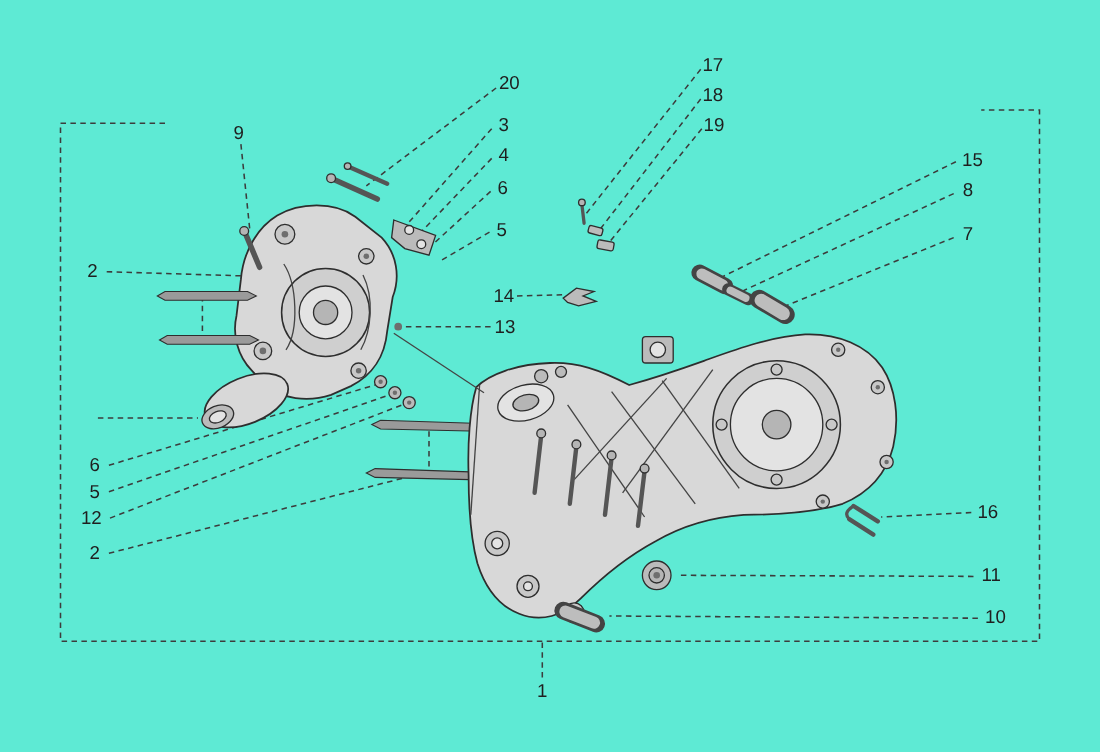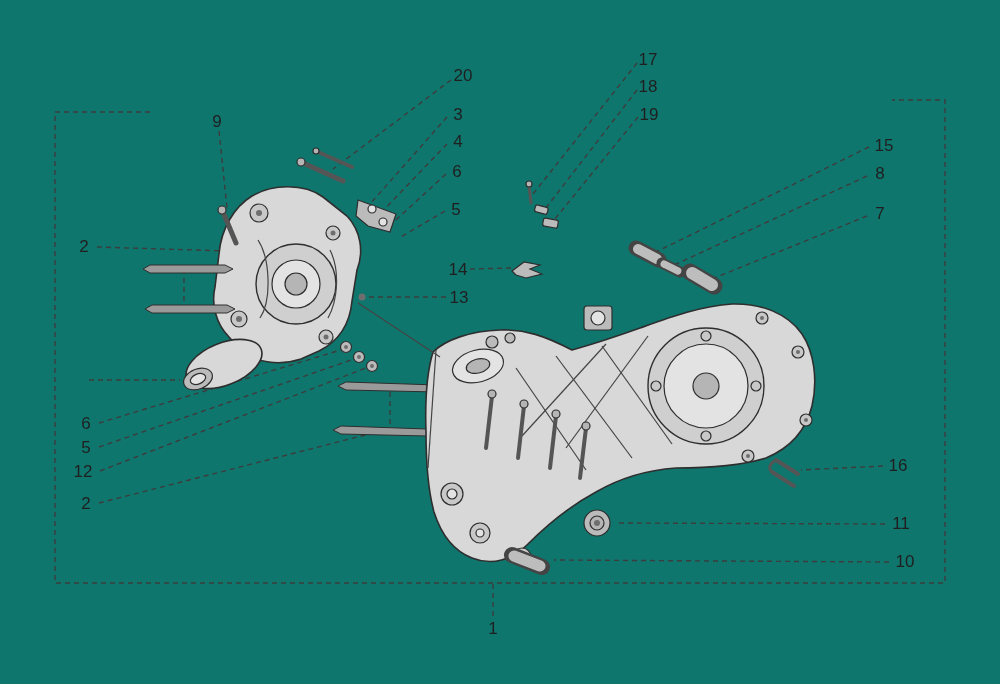--- a/index.html
+++ b/index.html
@@ -1,16 +1,16 @@
 <!DOCTYPE html>
 <html><head>
 <meta charset="utf-8">
 <style>
   html,body{margin:0;padding:0;background:#ffffff;}
-  .stage{position:relative;width:1000px;height:684px;background:#0f766e;overflow:hidden;}
+  .stage{position:relative;width:1000px;height:684px;background:#5eead4;overflow:hidden;}
   svg{display:block;}
   .callout{font-family:"Liberation Sans",sans-serif;font-size:17px;fill:#1f1f1f;}
   .leader{stroke:#3c3c3c;stroke-width:1.4;stroke-dasharray:5 4;fill:none;}
   .boundary{stroke:#3c3c3c;stroke-width:1.4;stroke-dasharray:5 4;fill:none;}
   .outline{fill:#d8d8d8;stroke:#2e2e2e;stroke-width:1.6;}
   .bore{fill:#cfcfcf;stroke:#2e2e2e;stroke-width:1.4;}
   .bore-inner{fill:#e3e3e3;stroke:#2e2e2e;stroke-width:1.2;}
   .hub{fill:#b5b5b5;stroke:#2e2e2e;stroke-width:1.2;}
   .boss{fill:#c8c8c8;stroke:#2e2e2e;stroke-width:1.2;}
   .dot{fill:#6e6e6e;stroke:none;}

